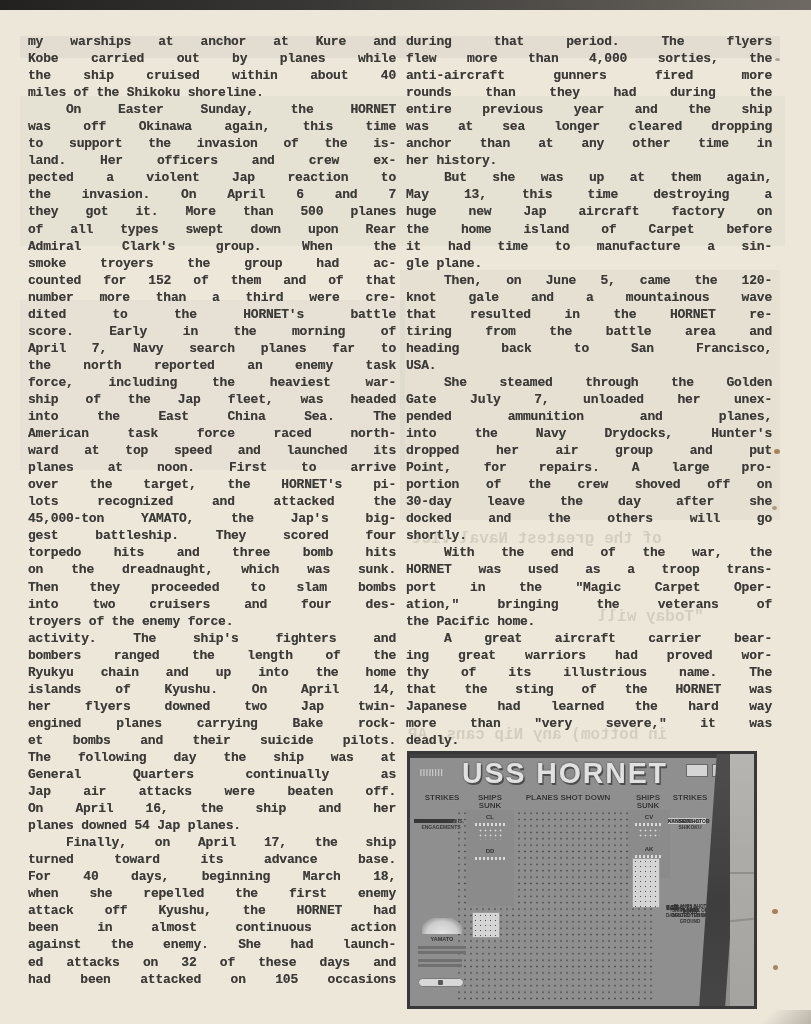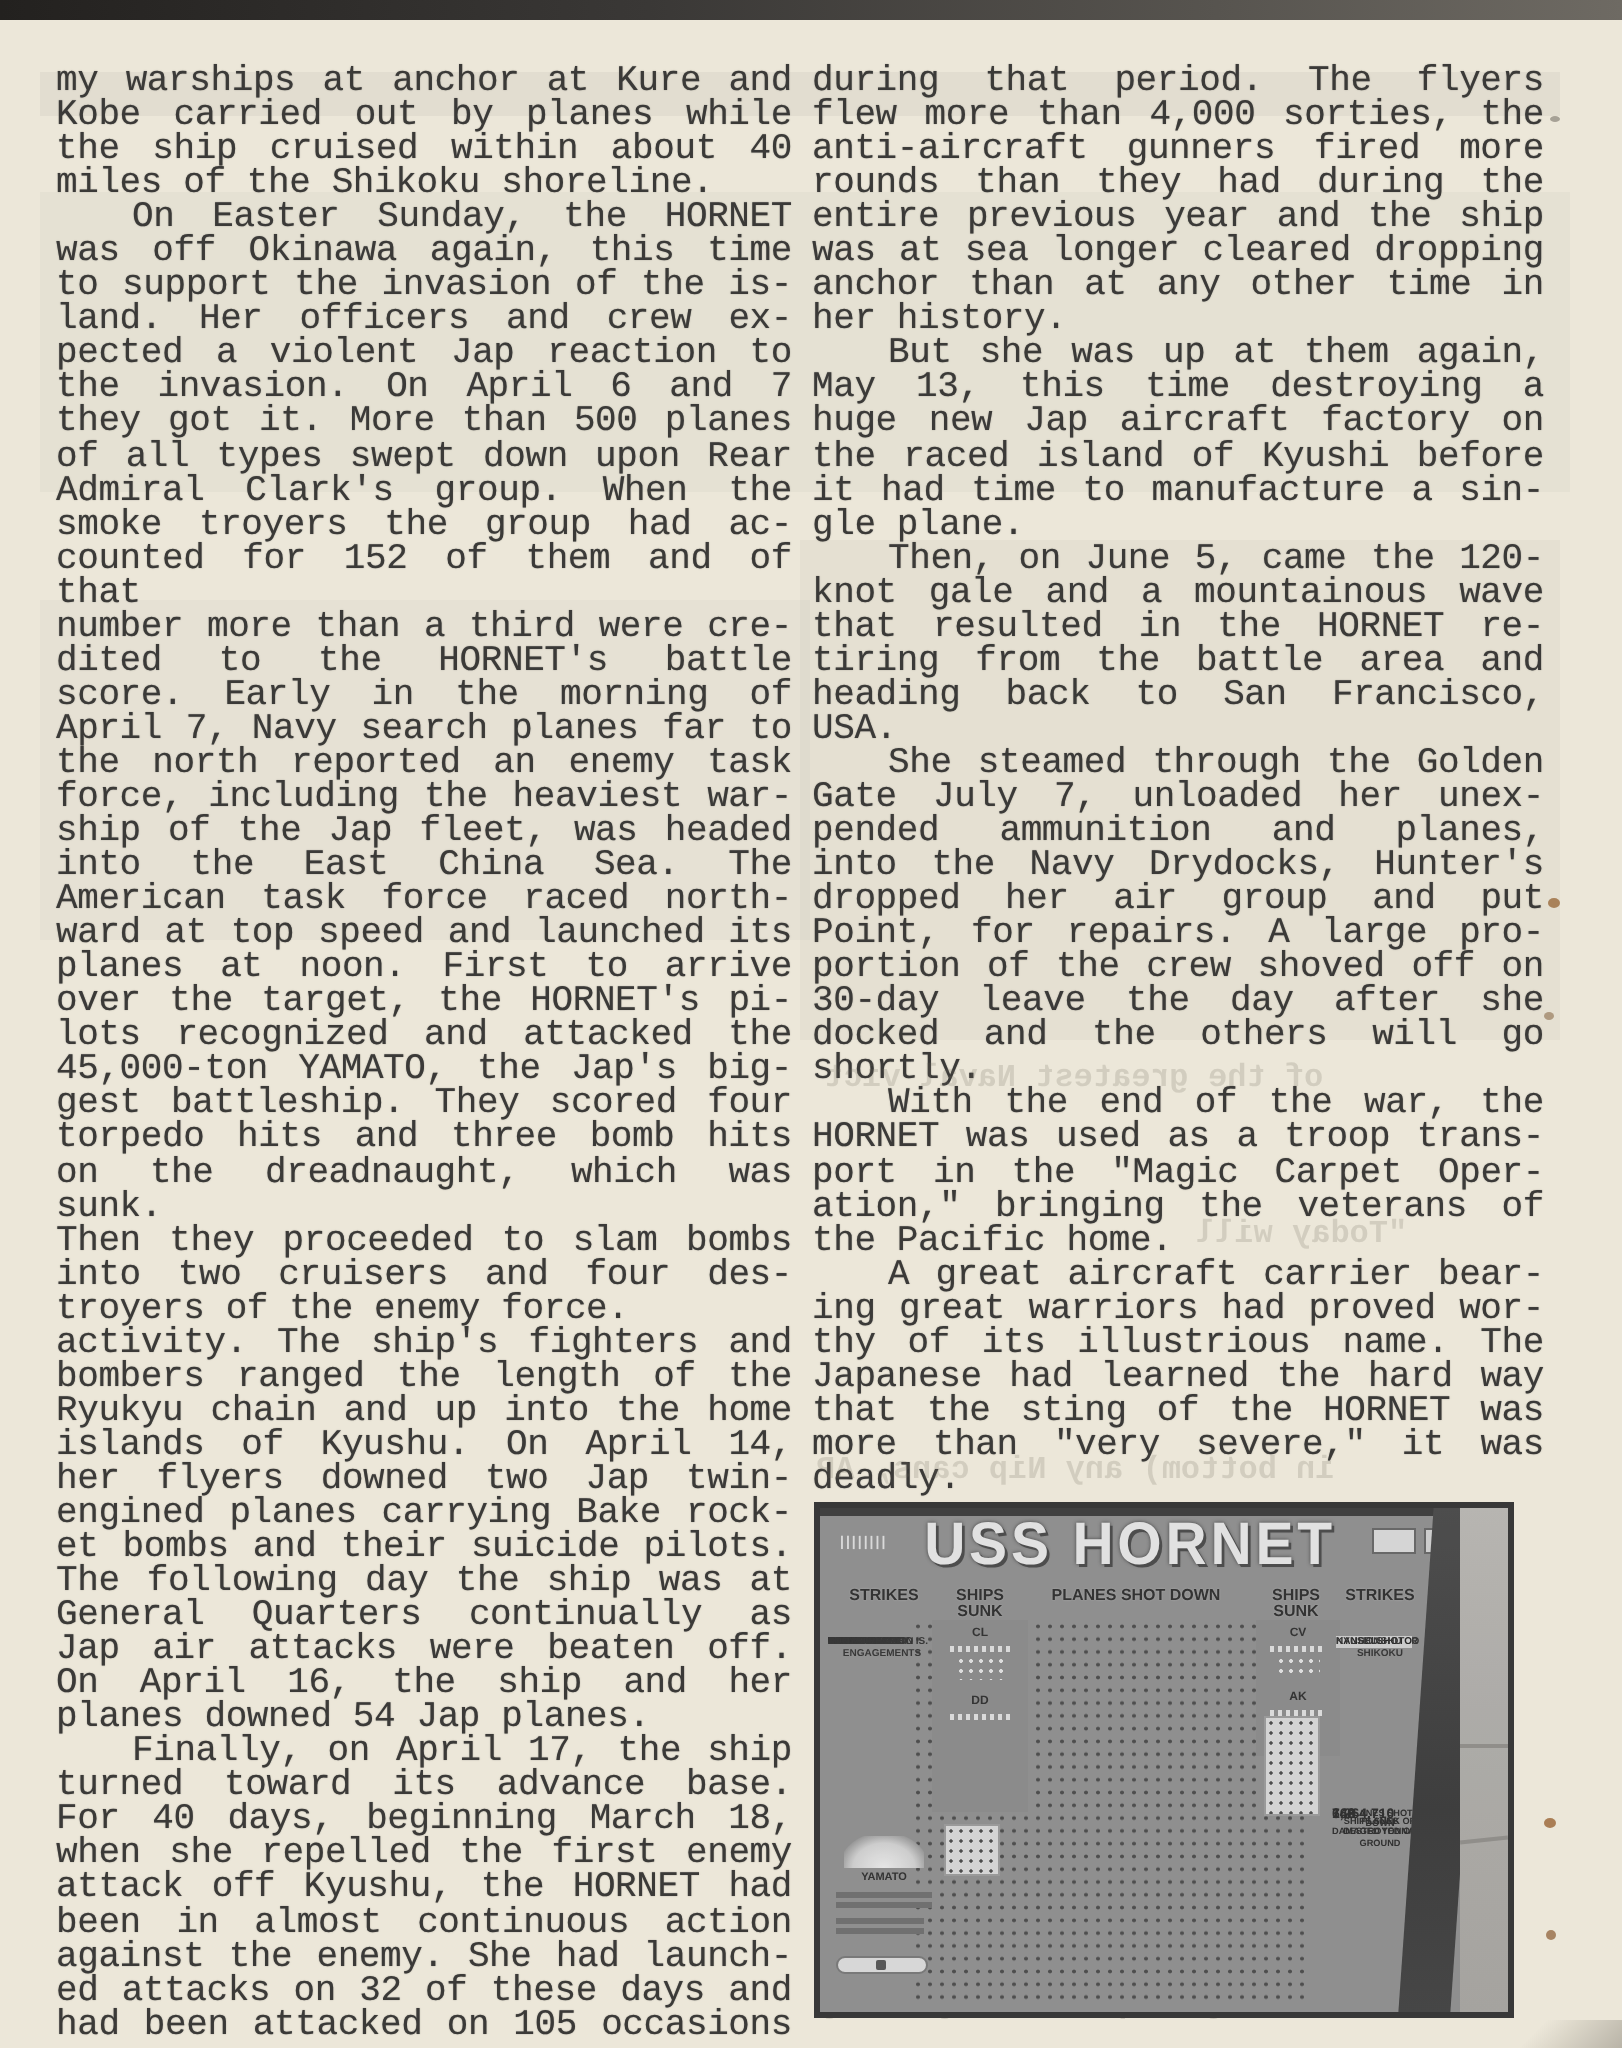--- a/index.html
+++ b/index.html
@@ -10,22 +10,22 @@
   }
   
   .band{position:absolute;background:#a9a69a;pointer-events:none;}
   .topband{
     position:absolute;left:0;top:0;width:811px;height:10px;
     background:linear-gradient(90deg,#23211f 0%,#3a3836 40%,#57544f 75%,#6e6a63 100%);
   }
   .cornershadow{position:absolute;right:0;bottom:0;width:60px;height:14px;
     background:linear-gradient(315deg,rgba(90,85,75,.35),transparent 70%);}
   
-  .col{position:absolute;top:33px;color:#3b3a38;font-weight:400;
-    font-size:18px;line-height:17.05px;letter-spacing:-0.2px;}
+  .col{position:absolute;top:33px;color:#3b3a38;font-weight:700;
+    font-size:13px;line-height:17.05px;letter-spacing:-0.2px;}
   #col-left{left:28px;width:368px;}
   #col-right{left:406px;width:366px;}
   .line{text-align:justify;text-align-last:justify;white-space:normal;
     text-shadow:0 0 .6px rgba(59,58,56,.55);}
   .line.flush{text-align:right;text-align-last:left;}
   .line.ind{text-indent:38px;}
   
   .ghost{position:absolute;transform:scaleX(-1);opacity:.20;color:#6f6b5c;
     font-weight:700;font-size:16px;white-space:nowrap;pointer-events:none;}
   .g0{left:412px;top:530px;}
@@ -171,21 +171,21 @@
     <div class="line">flew more than 4,000 sorties, the</div>
     <div class="line">anti-aircraft gunners fired more</div>
     <div class="line">rounds than they had during the</div>
     <div class="line">entire previous year and the ship</div>
     <div class="line">was at sea longer cleared dropping</div>
     <div class="line">anchor than at any other time in</div>
     <div class="line flush">her history.</div>
     <div class="line ind">But she was up at them again,</div>
     <div class="line">May 13, this time destroying a</div>
     <div class="line">huge new Jap aircraft factory on</div>
-    <div class="line">the raced island of Kyushi before</div>
+    <div class="line">the home island of Carpet before</div>
     <div class="line">it had time to manufacture a sin-</div>
     <div class="line flush">gle plane.</div>
     <div class="line ind">Then, on June 5, came the 120-</div>
     <div class="line">knot gale and a mountainous wave</div>
     <div class="line">that resulted in the HORNET re-</div>
     <div class="line">tiring from the battle area and</div>
     <div class="line">heading back to San Francisco,</div>
     <div class="line flush">USA.</div>
     <div class="line ind">She steamed through the Golden</div>
     <div class="line">Gate July 7, unloaded her unex-</div>
@@ -198,22 +198,22 @@
     <div class="line">docked and the others will go</div>
     <div class="line flush">shortly.</div>
     <div class="line ind">With the end of the war, the</div>
     <div class="line">HORNET was used as a troop trans-</div>
     <div class="line">port in the "Magic Carpet Oper-</div>
     <div class="line">ation," bringing the veterans of</div>
     <div class="line flush">the Pacific home.</div>
     <div class="line ind">A great aircraft carrier bear-</div>
     <div class="line">ing great warriors had proved wor-</div>
     <div class="line">thy of its illustrious name. The</div>
+    <div class="line">that the sting of the HORNET was</div>
     <div class="line">Japanese had learned the hard way</div>
-    <div class="line">that the sting of the HORNET was</div>
     <div class="line">more than "very severe," it was</div>
     <div class="line flush">deadly.</div>
   </div>
 
 <div class="ghost g0">of the greatest Naval vict</div>
 <div class="ghost g1">"Today will</div>
 <div class="ghost g2">in bottom) any Nip cans, AP</div>
 <div class="ghost g3">a scouting trip north--getting</div>
 
 <div id="photo">

